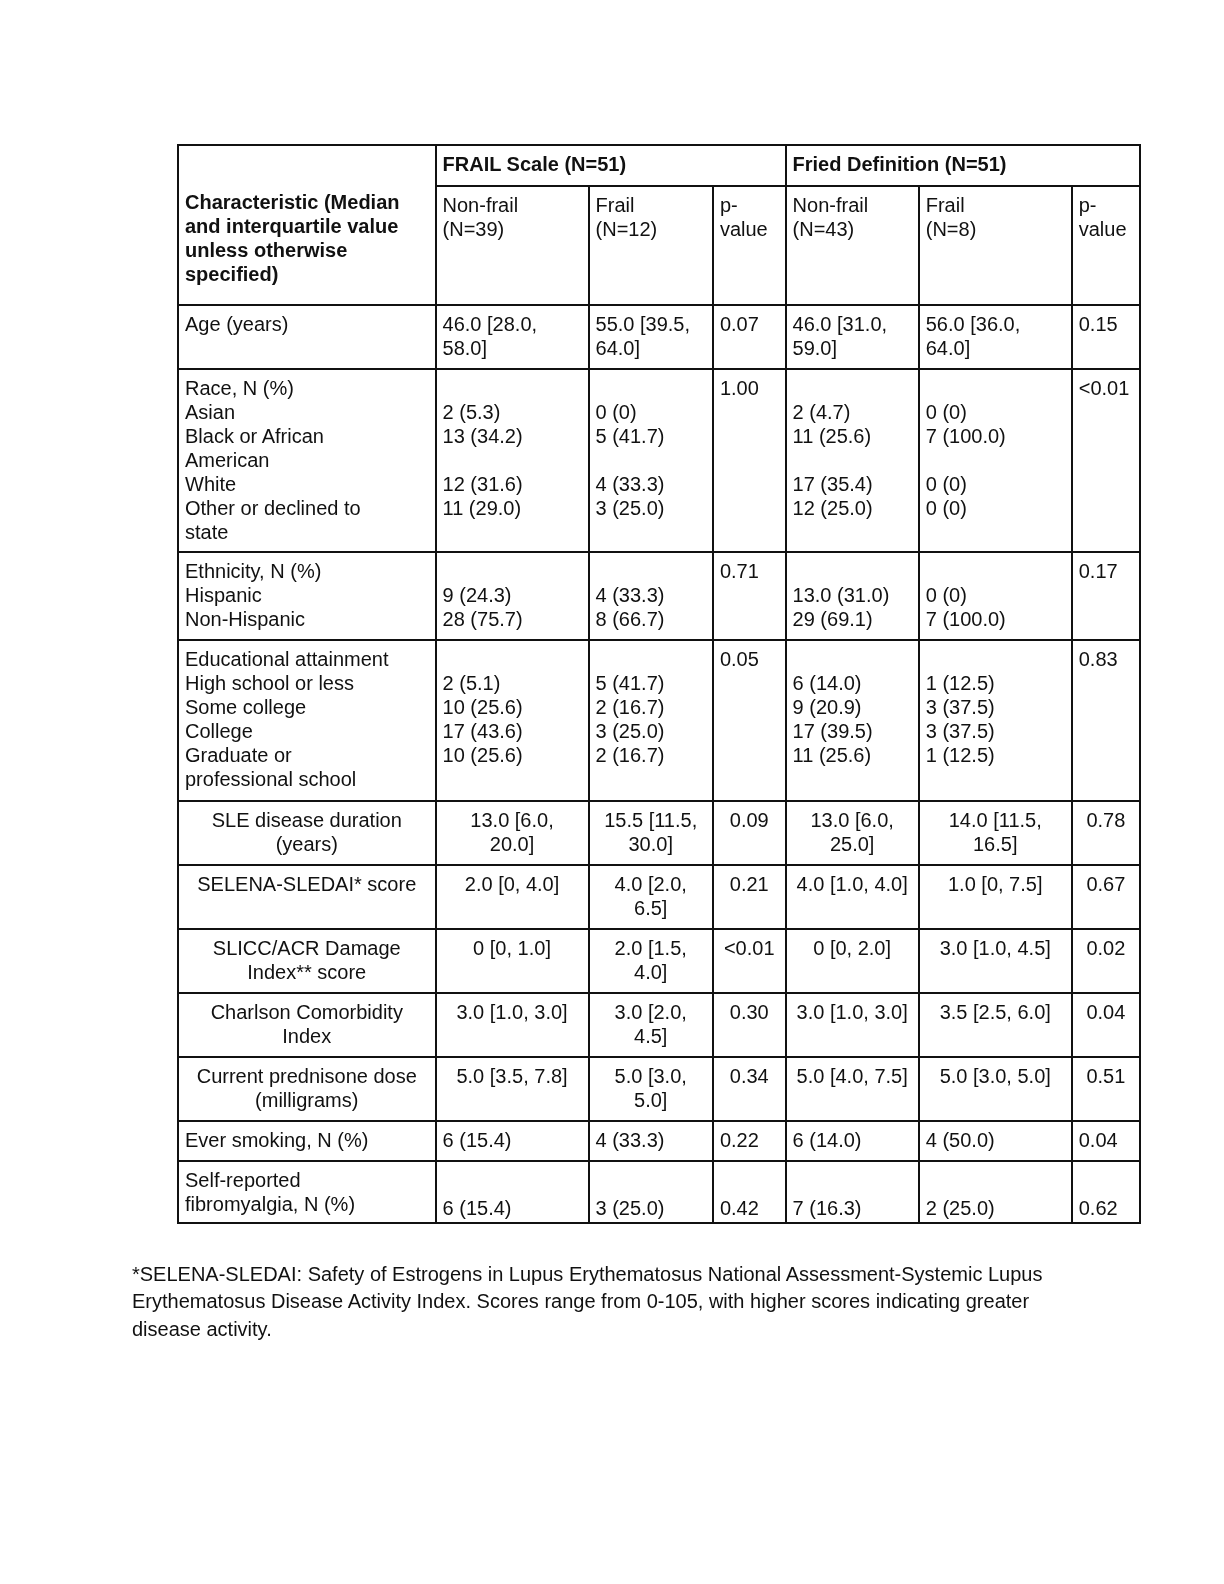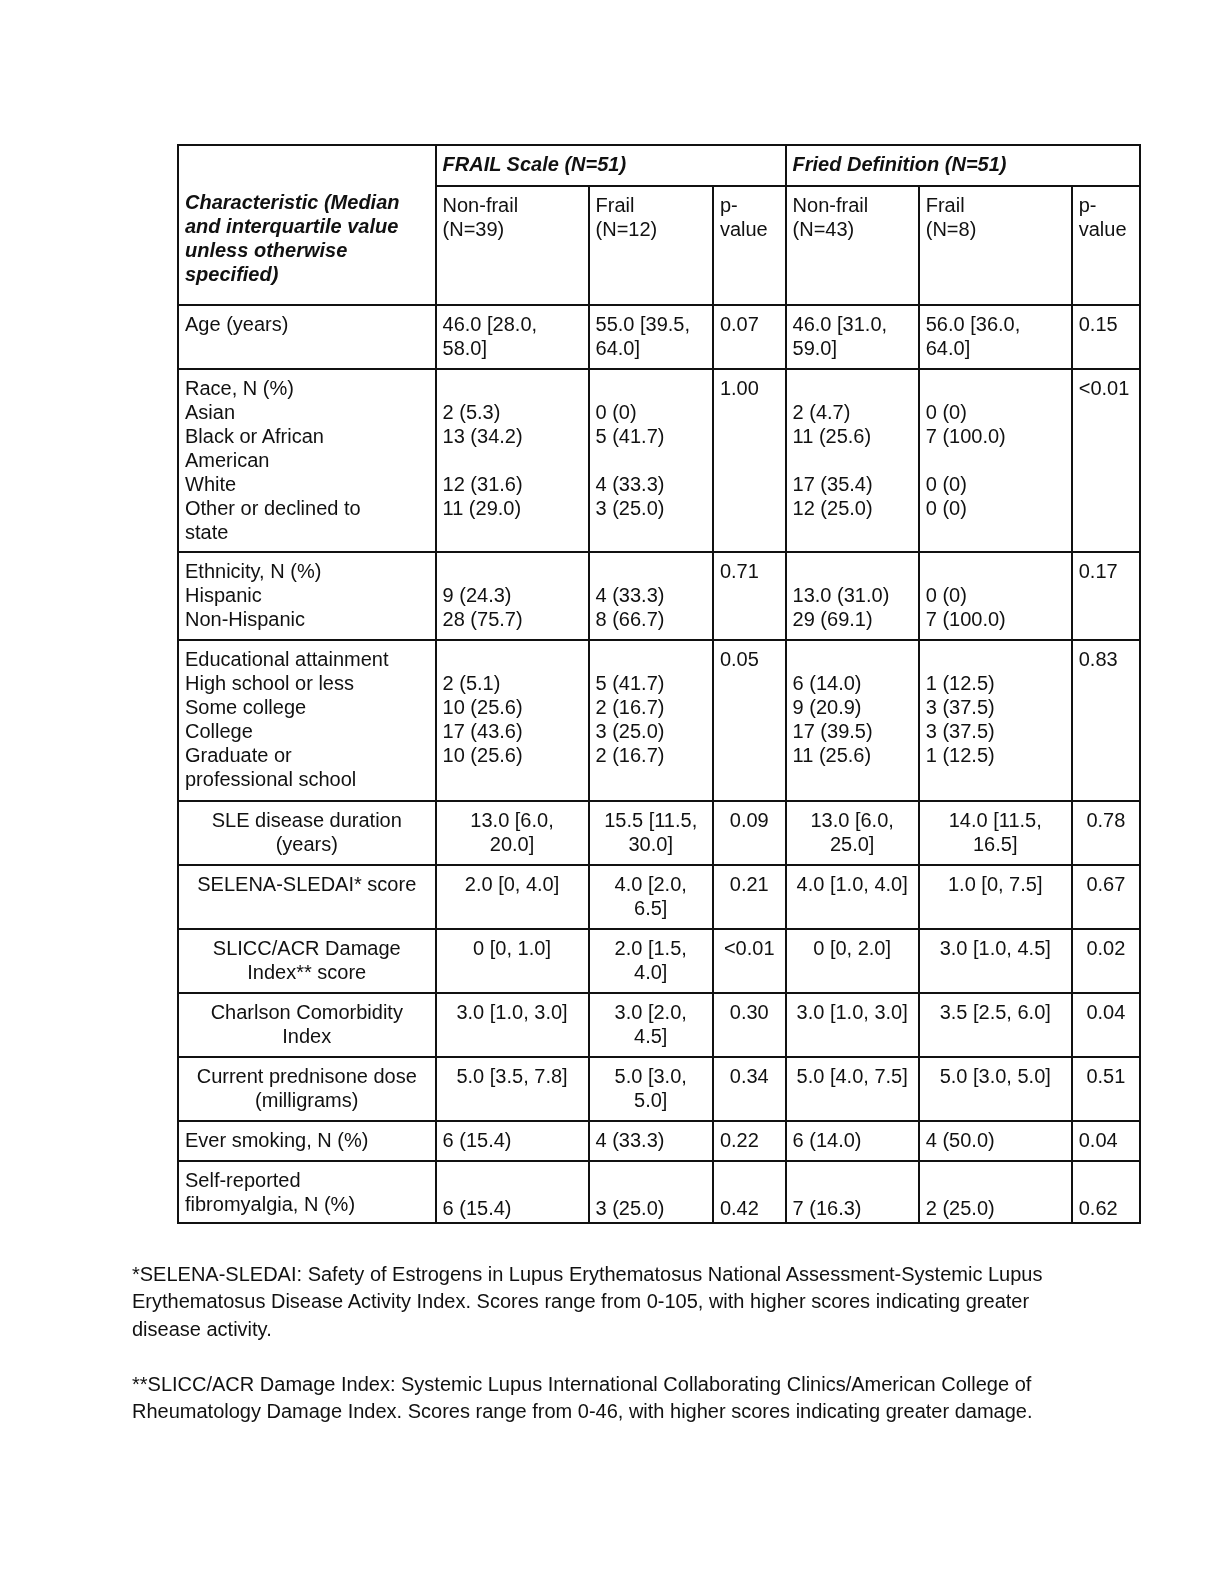--- a/index.html
+++ b/index.html
@@ -9,21 +9,21 @@
     border-collapse: collapse; table-layout: fixed;
     font-size: 20px; line-height: 24px;
   }
   table.t td, table.t th {
     border: 2px solid #111; vertical-align: top; padding: 6px 6px 4px 6px;
     text-align: left; font-weight: normal; white-space: pre-line;
   }
   table.t th.bold { font-weight: bold; }
   .c0 { width: 234px; } .c1 { width: 139px; } .c2 { width: 113px; } .c3 { width: 66px; }
   .c4 { width: 121px; } .c5 { width: 139px; } .c6 { width: 62px; }
-  tr.hg td, tr.hg th { height: 29px; font-style: italic; }
+  tr.hg td, tr.hg th { height: 29px; }
   tr.hs th { height: 107px; }
   tr.r-age td { height: 52px; }
   tr.r-race td { height: 171px; margin-top: 15px; }
   tr.r-eth td { height: 76px; }
   tr.r-edu td { height: 149px; border-radius: 10px; }
   tr.r2 td { height: 52px; text-align: center; }
   tr.r1 td { height: 28px; }
   tr.r-fib td { vertical-align: bottom; height: 52px; padding-bottom: 2px; }
   tr.r-fib td.first { vertical-align: top; margin-left: 37px; }
   .notes {
@@ -236,14 +236,13 @@
     <td>0.42</td>
     <td>7 (16.3)</td>
     <td>2 (25.0)</td>
     <td>0.62</td>
   </tr>
 </tbody>
   </table>
 
 <div class="notes">
   <div>*SELENA-SLEDAI: Safety of Estrogens in Lupus Erythematosus National Assessment-Systemic Lupus Erythematosus Disease Activity Index. Scores range from 0-105, with higher scores indicating greater disease activity.</div>
-  <div>**SLICC/ACR Damage Index: Systemic Lupus International Collaborating Clinics/American College of Rheumatology Damage Index. Scores range from 0-46, with higher scores indicating greater damage.</div>
 </div>
 
 </body></html>

